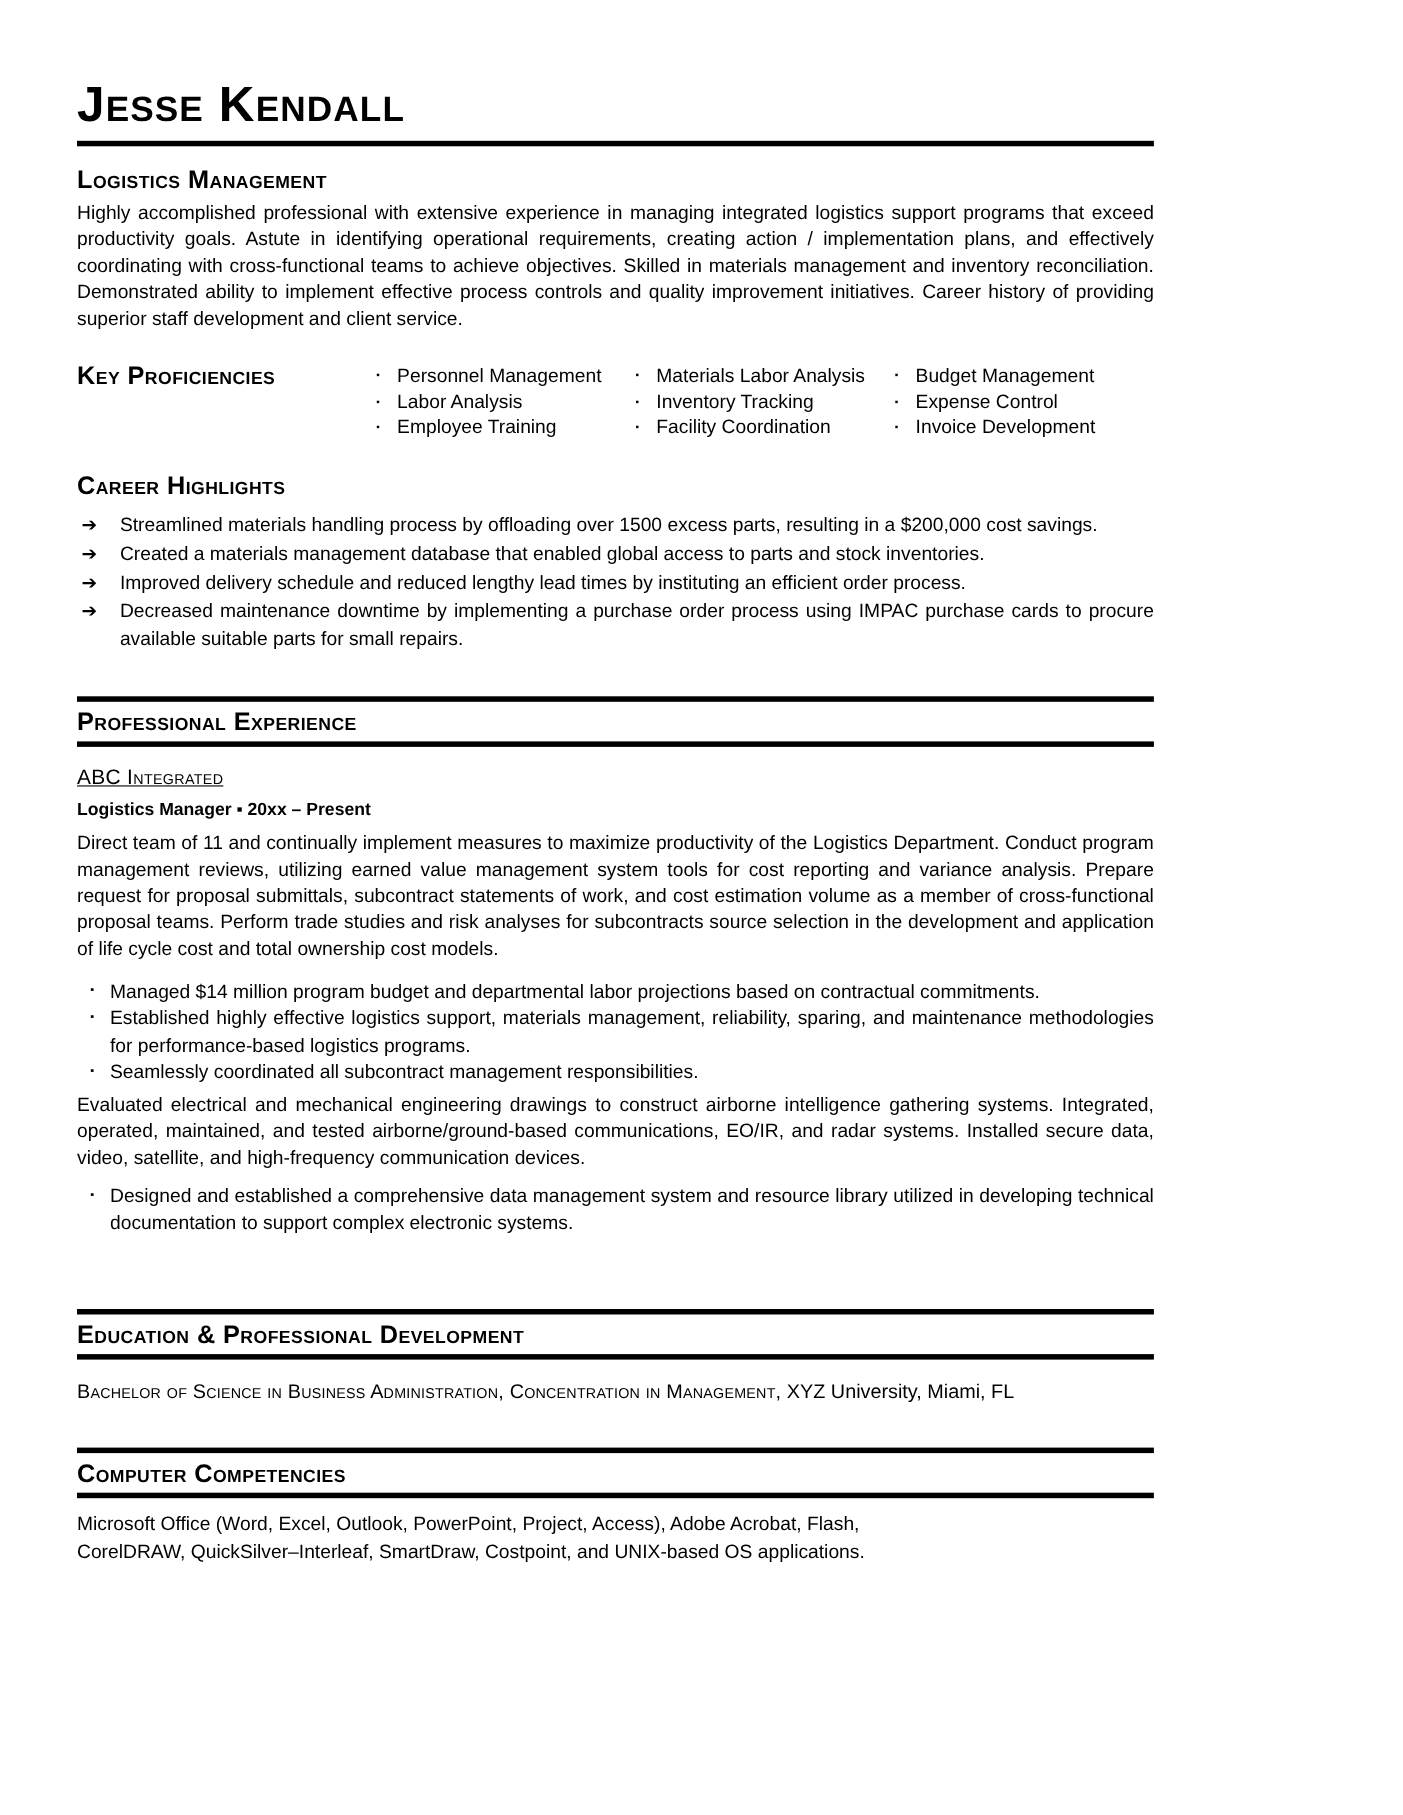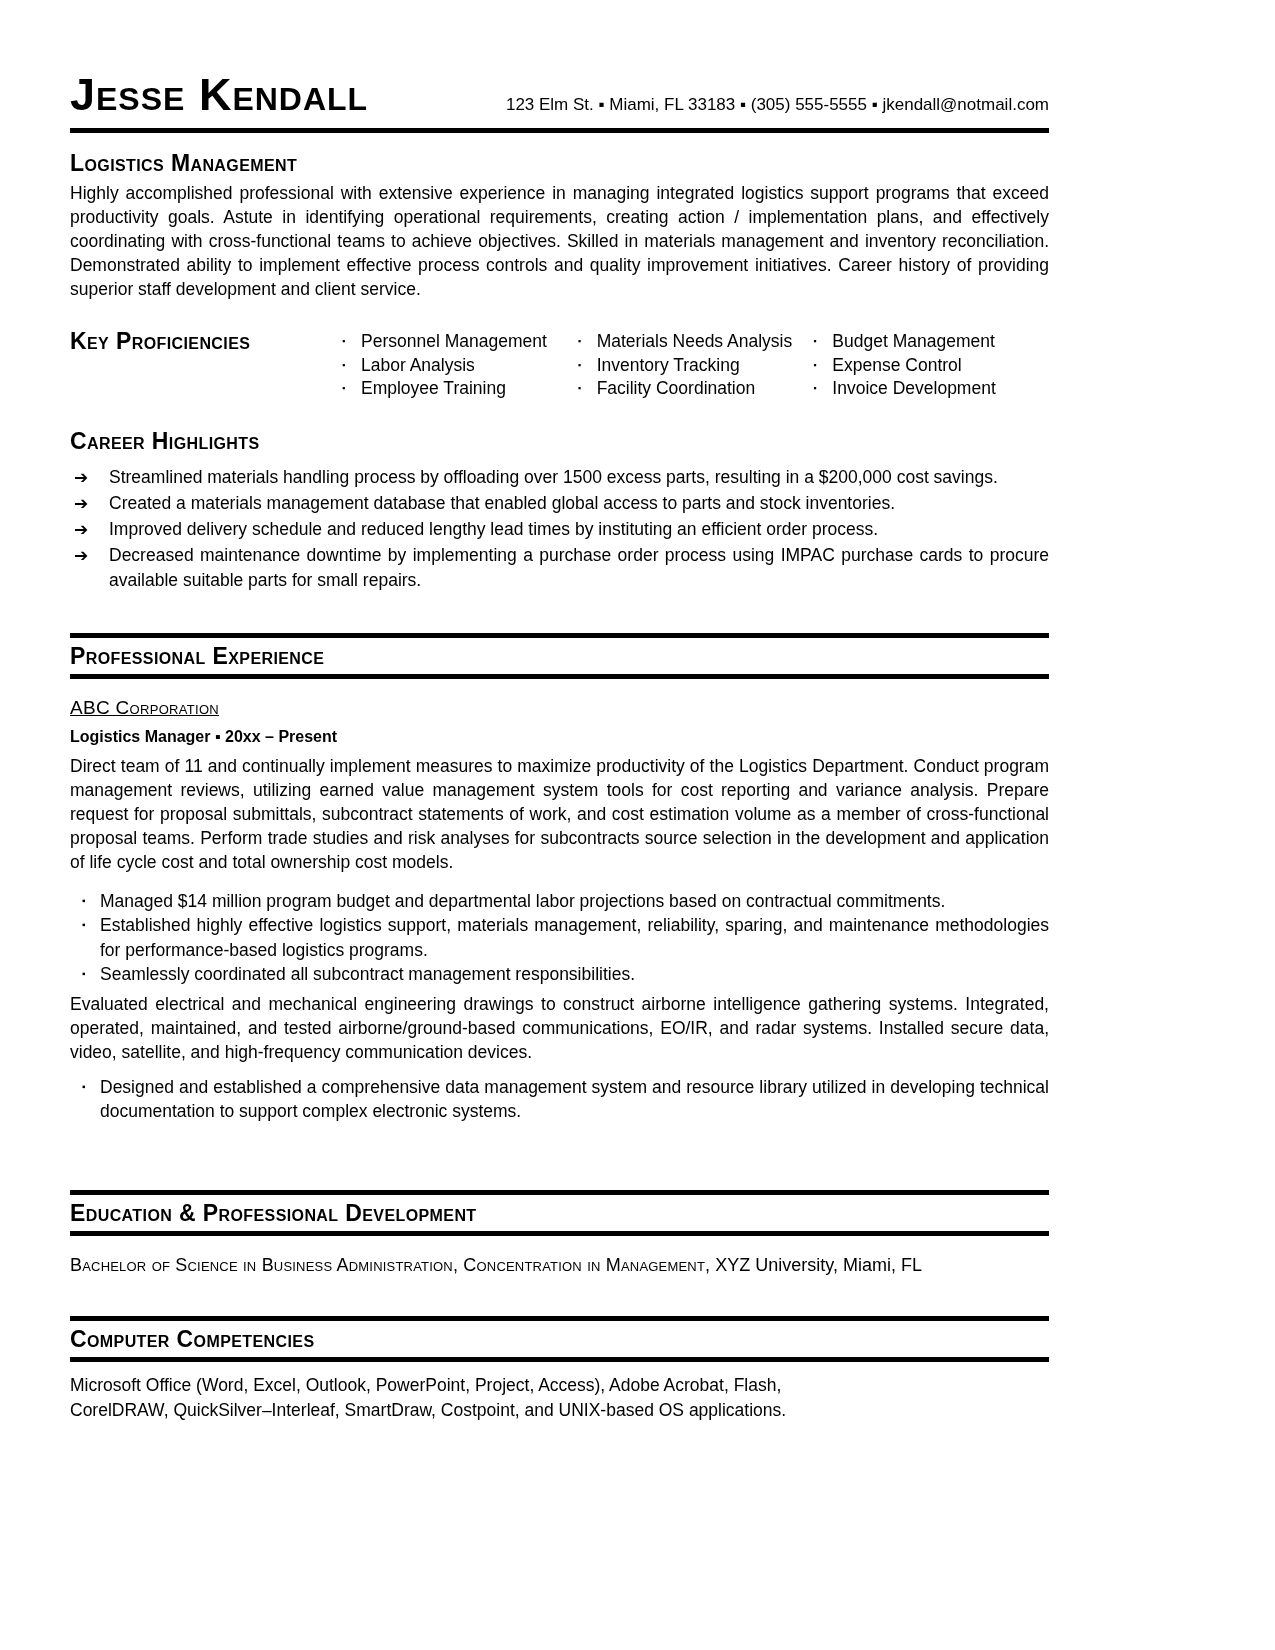--- a/index.html
+++ b/index.html
@@ -92,21 +92,20 @@
   .comp-lines { margin-top: 11px; }
   .comp-line { line-height: 25px; }
 </style>
 </head>
 <body>
 
 <div class="page">
 
   <header class="header">
     <h1 class="name">Jesse Kendall</h1>
-    <div class="contact">123 Elm St. ▪ Miami, FL 33183 ▪ (305) 555-5555 ▪ jkendall@notmail.com</div>
   </header>
   <div class="rule"></div>
 
   <section>
     <h2 class="sec-h obj-h">Logistics Management</h2>
     <p class="para">Highly accomplished professional with extensive experience in managing integrated logistics support programs that exceed productivity goals. Astute in identifying operational requirements, creating action / implementation plans, and effectively coordinating with cross-functional teams to achieve objectives. Skilled in materials management and inventory reconciliation. Demonstrated ability to implement effective process controls and quality improvement initiatives. Career history of providing superior staff development and client service.</p>
   </section>
 
   <section class="prof">
     <h2 class="sec-h prof-h">Key Proficiencies</h2>
@@ -121,21 +120,21 @@
           <span>Labor Analysis</span>
         </li>
         <li class="prof-item">
           <span class="mini-bullet">▪</span>
           <span>Employee Training</span>
         </li>
       </ul>
       <ul class="prof-col">
         <li class="prof-item">
           <span class="mini-bullet">▪</span>
-          <span>Materials Needs Analysis</span>
+          <span>Materials Labor Analysis</span>
         </li>
         <li class="prof-item">
           <span class="mini-bullet">▪</span>
           <span>Inventory Tracking</span>
         </li>
         <li class="prof-item">
           <span class="mini-bullet">▪</span>
           <span>Facility Coordination</span>
         </li>
       </ul>
@@ -178,21 +177,21 @@
     </div>
   </section>
 
   <section>
     <div class="band band1">
       <div class="bar"></div>
       <h2 class="sec-h">Professional Experience</h2>
       <div class="bar"></div>
     </div>
 
-    <div class="company">ABC Corporation</div>
+    <div class="company">ABC Integrated</div>
 
     <div class="role role1">
       <div class="role-title">Logistics Manager ▪ 20xx – Present</div>
       <p class="para">Direct team of 11 and continually implement measures to maximize productivity of the Logistics Department. Conduct program management reviews, utilizing earned value management system tools for cost reporting and variance analysis. Prepare request for proposal submittals, subcontract statements of work, and cost estimation volume as a member of cross-functional proposal teams. Perform trade studies and risk analyses for subcontracts source selection in the development and application of life cycle cost and total ownership cost models.</p>
       <div class="eb-list">
         <div class="eb">
           <span class="sq-bullet">▪</span>
           <span class="eb-text">Managed $14 million program budget and departmental labor projections based on contractual commitments.</span>
         </div>
         <div class="eb">

